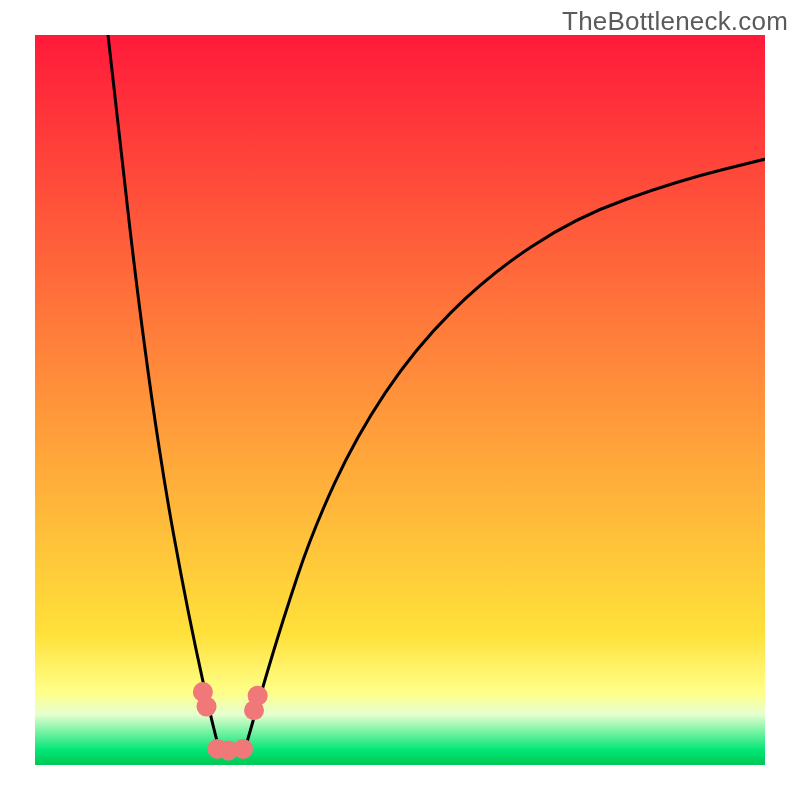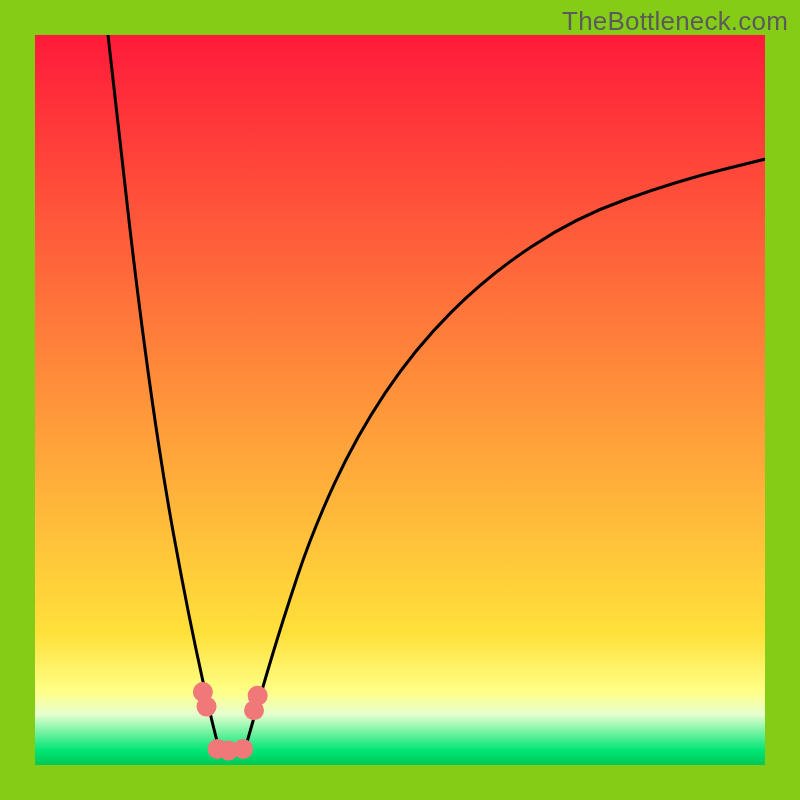--- a/index.html
+++ b/index.html
@@ -9,21 +9,21 @@
     height: 800px;
     background: #000;
     overflow: hidden;
   }
   .frame {
     position: absolute;
     left: 0;
     top: 0;
     width: 800px;
     height: 800px;
-    background: #84cc16;
+    background: #ffffff;
   }
   .plot {
     position: absolute;
     left: 35px;
     top: 35px;
     width: 730px;
     height: 730px;
     overflow: hidden;
   }
   .watermark {

